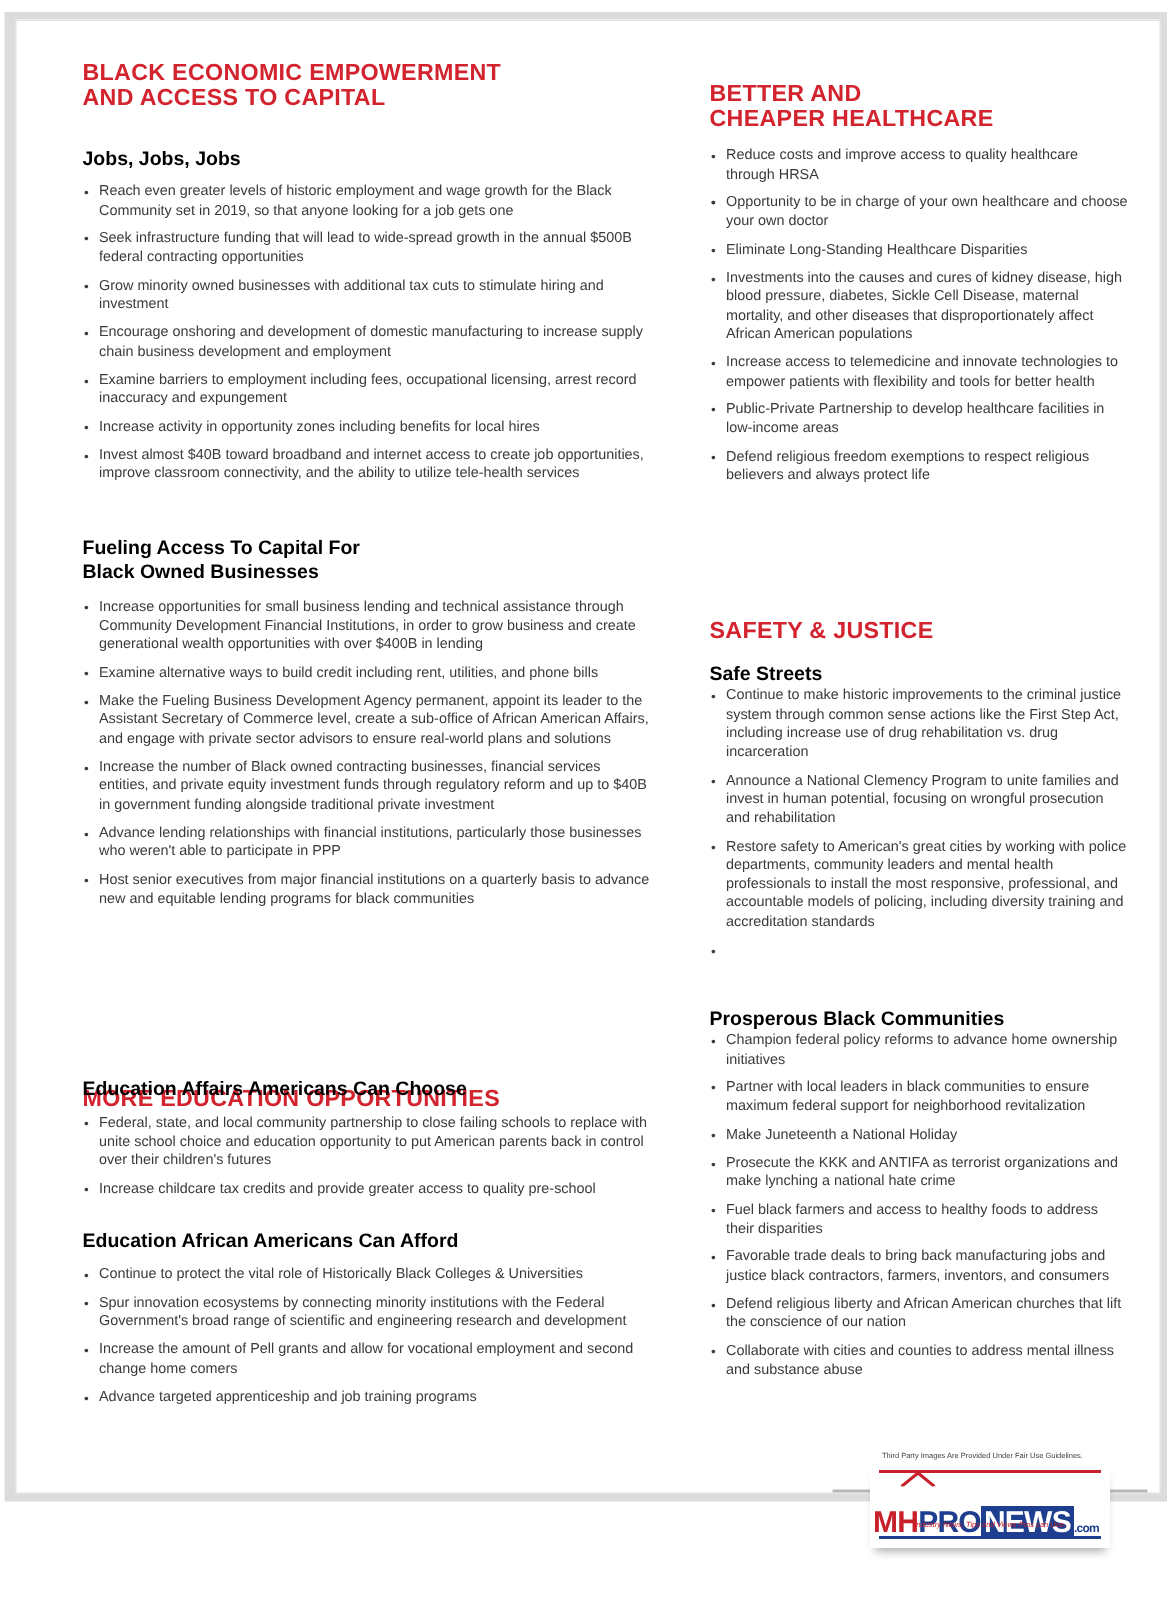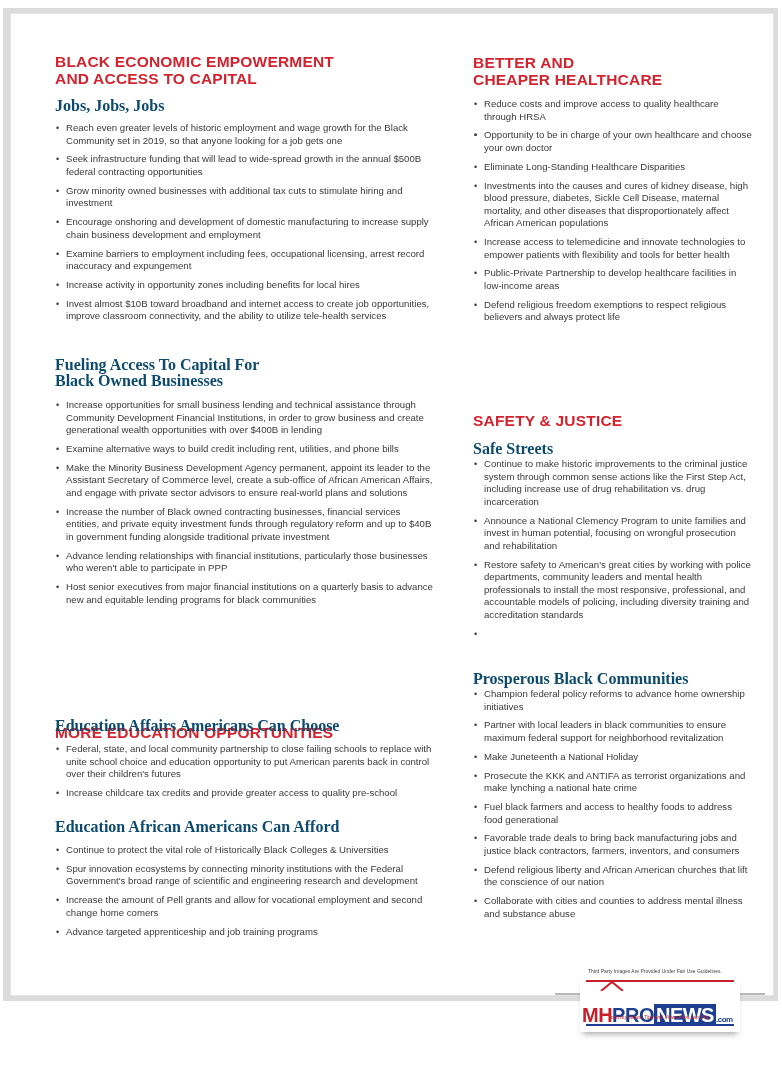--- a/index.html
+++ b/index.html
@@ -15,23 +15,22 @@
   }
   .col { position:absolute; top:0; }
   .col-left { left:45px; width:380px; }
   .col-right { left:463px; width:280px; }
 
   .section-title {
     color:#d2232e; font-weight:bold; font-size:15.5px; line-height:17px;
     letter-spacing:0.2px; margin:0; white-space:pre-line;
   }
   .sub-title {
-    color:#0c4a6e; font-weight:bold; font-size:16px; line-height:16px; margin:0;
+    color:#000000; font-weight:bold; font-size:13px; line-height:16px; margin:0;
     white-space:pre-line;
-    font-family:Liberation Serif, serif;
   }
   ul.bullets { list-style:none; margin:0; padding:0; }
   ul.bullets li {
     position:relative; padding-left:11px; font-size:9.6px; line-height:12.6px; color:#3a3a3a;
     margin-bottom:6.2px;
   }
   ul.bullets li .dot {
     position:absolute; left:1px; top:0; font-size:9px; color:#3a3a3a;
   }
 
@@ -53,43 +52,43 @@
   .logo-tag { position:absolute; left:0; width:100%; top:38px; text-align:center; font-size:5px; font-style:italic; color:#c8202a; }
   .logo-roof { position:absolute; left:20px; top:5px; width:24px; height:10px; }
 </style>
 </head>
 <body>
 
 <div class="page-frame"></div>
 <div class="page">
 
   <div class="col col-left">
-    <div class="blk" style="top:40px">
+    <div class="blk" style="top:27px">
       <h1 class="section-title">BLACK ECONOMIC EMPOWERMENT
 AND ACCESS TO CAPITAL</h1>
     </div>
     <div class="blk" style="top:85px">
       <h2 class="sub-title">Jobs, Jobs, Jobs</h2>
       <ul class="bullets" style="margin-top:8px">
           <li><span class="dot">•</span><span>Reach even greater levels of historic employment and wage growth for the Black Community set in 2019, so that anyone looking for a job gets one</span></li>
           <li><span class="dot">•</span><span>Seek infrastructure funding that will lead to wide-spread growth in the annual $500B federal contracting opportunities</span></li>
           <li><span class="dot">•</span><span>Grow minority owned businesses with additional tax cuts to stimulate hiring and investment</span></li>
           <li><span class="dot">•</span><span>Encourage onshoring and development of domestic manufacturing to increase supply chain business development and employment</span></li>
           <li><span class="dot">•</span><span>Examine barriers to employment including fees, occupational licensing, arrest record inaccuracy and expungement</span></li>
           <li><span class="dot">•</span><span>Increase activity in opportunity zones including benefits for local hires</span></li>
-          <li><span class="dot">•</span><span>Invest almost $10B toward broadband and internet access to create job opportunities, improve classroom connectivity, and the ability to utilize tele-health services</span></li>
+          <li><span class="dot">•</span><span>Invest almost $40B toward broadband and internet access to create job opportunities, improve classroom connectivity, and the ability to utilize tele-health services</span></li>
         </ul>
     </div>
     <div class="blk" style="top:344px">
       <h2 class="sub-title">Fueling Access To Capital For
 Black Owned Businesses</h2>
       <ul class="bullets" style="margin-top:10px">
           <li><span class="dot">•</span><span>Increase opportunities for small business lending and technical assistance through Community Development Financial Institutions, in order to grow business and create generational wealth opportunities with over $400B in lending</span></li>
           <li><span class="dot">•</span><span>Examine alternative ways to build credit including rent, utilities, and phone bills</span></li>
-          <li><span class="dot">•</span><span>Make the Minority Business Development Agency permanent, appoint its leader to the Assistant Secretary of Commerce level, create a sub-office of African American Affairs, and engage with private sector advisors to ensure real-world plans and solutions</span></li>
+          <li><span class="dot">•</span><span>Make the Fueling Business Development Agency permanent, appoint its leader to the Assistant Secretary of Commerce level, create a sub-office of African American Affairs, and engage with private sector advisors to ensure real-world plans and solutions</span></li>
           <li><span class="dot">•</span><span>Increase the number of Black owned contracting businesses, financial services entities, and private equity investment funds through regulatory reform and up to $40B in government funding alongside traditional private investment</span></li>
           <li><span class="dot">•</span><span>Advance lending relationships with financial institutions, particularly those businesses who weren't able to participate in PPP</span></li>
           <li><span class="dot">•</span><span>Host senior executives from major financial institutions on a quarterly basis to advance new and equitable lending programs for black communities</span></li>
         </ul>
     </div>
     <div class="blk" style="top:711px">
       <h1 class="section-title">MORE EDUCATION OPPORTUNITIES</h1>
     </div>
     <div class="blk" style="top:705px">
       <h2 class="sub-title">Education Affairs Americans Can Choose</h2>
@@ -138,21 +137,21 @@
           <li><span class="dot">•</span></li>
         </ul>
     </div>
     <div class="blk" style="top:658px">
       <h2 class="sub-title">Prosperous Black Communities</h2>
       <ul class="bullets" style="margin-top:1px">
           <li><span class="dot">•</span><span>Champion federal policy reforms to advance home ownership initiatives</span></li>
           <li><span class="dot">•</span><span>Partner with local leaders in black communities to ensure maximum federal support for neighborhood revitalization</span></li>
           <li><span class="dot">•</span><span>Make Juneteenth a National Holiday</span></li>
           <li><span class="dot">•</span><span>Prosecute the KKK and ANTIFA as terrorist organizations and make lynching a national hate crime</span></li>
-          <li><span class="dot">•</span><span>Fuel black farmers and access to healthy foods to address food generational</span></li>
+          <li><span class="dot">•</span><span>Fuel black farmers and access to healthy foods to address their disparities</span></li>
           <li><span class="dot">•</span><span>Favorable trade deals to bring back manufacturing jobs and justice black contractors, farmers, inventors, and consumers</span></li>
           <li><span class="dot">•</span><span>Defend religious liberty and African American churches that lift the conscience of our nation</span></li>
           <li><span class="dot">•</span><span>Collaborate with cities and counties to address mental illness and substance abuse</span></li>
         </ul>
     </div>
   </div>
 </div>
 
 <div class="disclaimer">Third Party Images Are Provided Under Fair Use Guidelines.</div>
 <div class="logo-line" style="left:555px;width:25px"></div>

